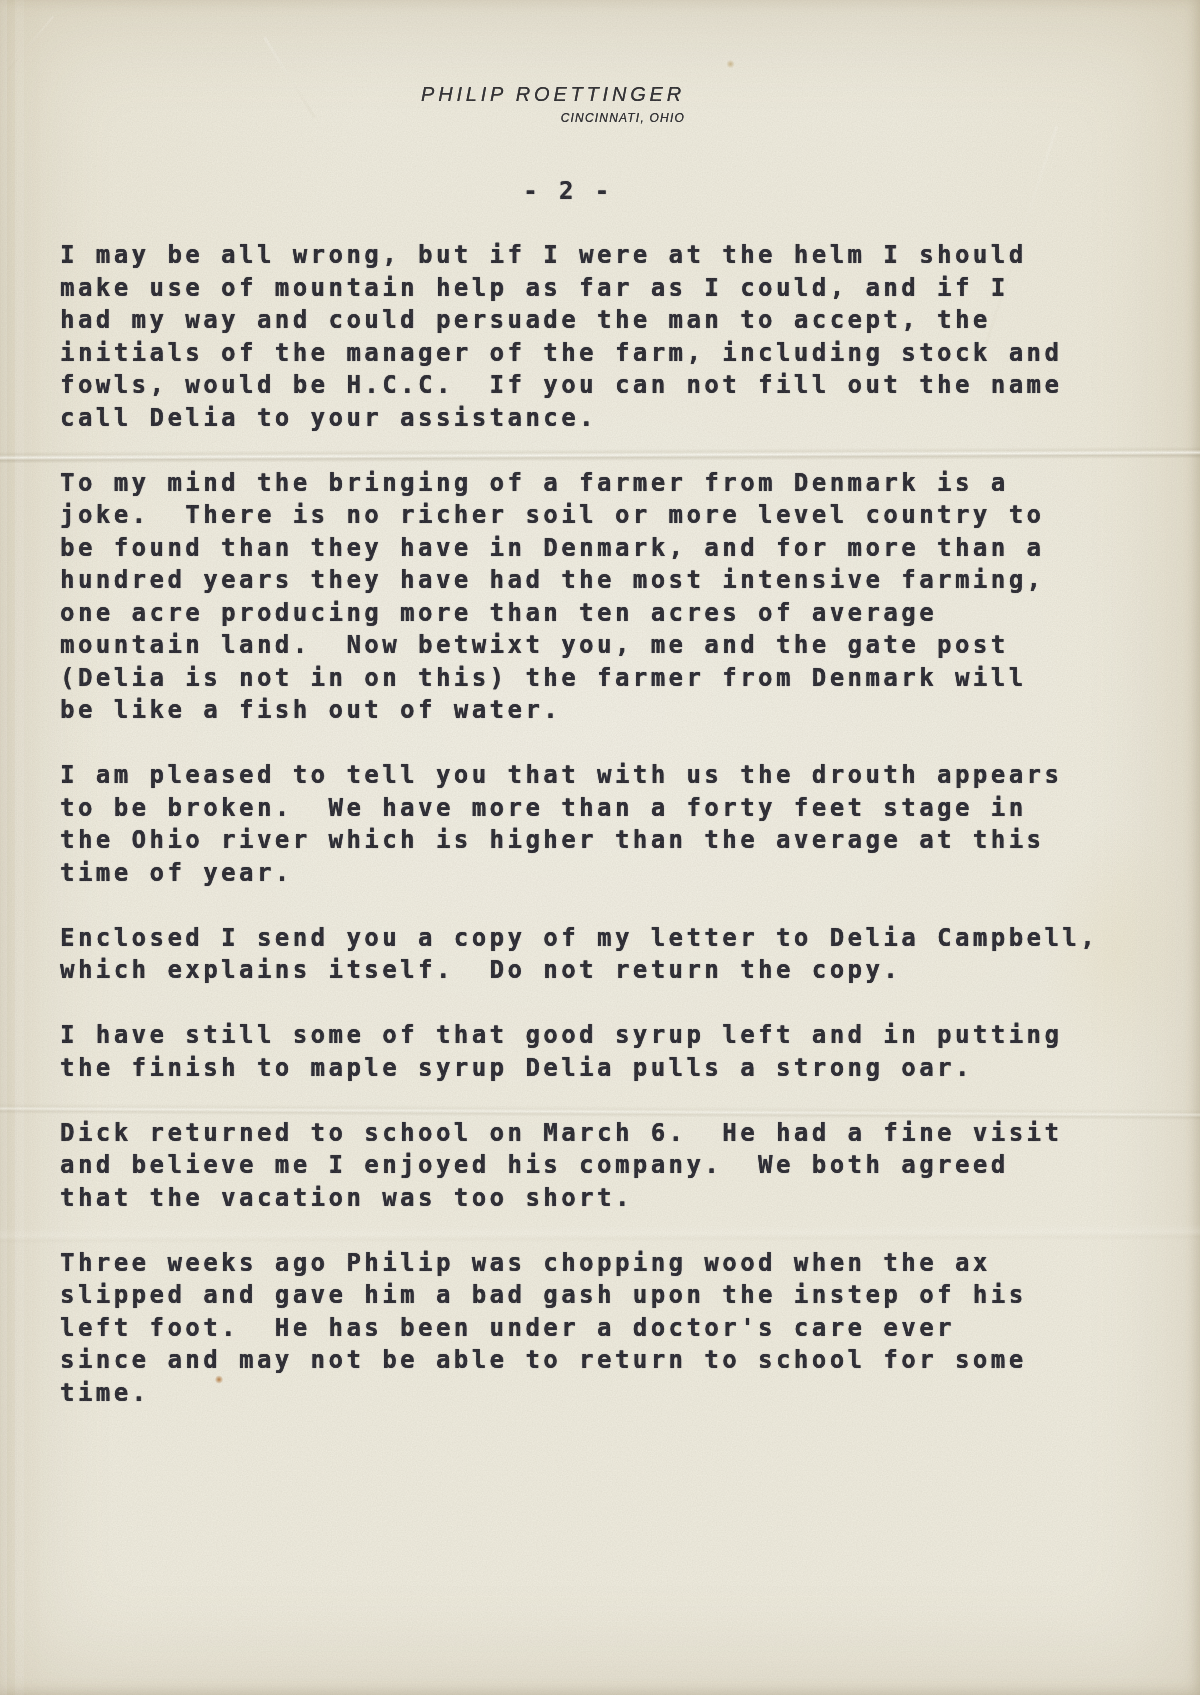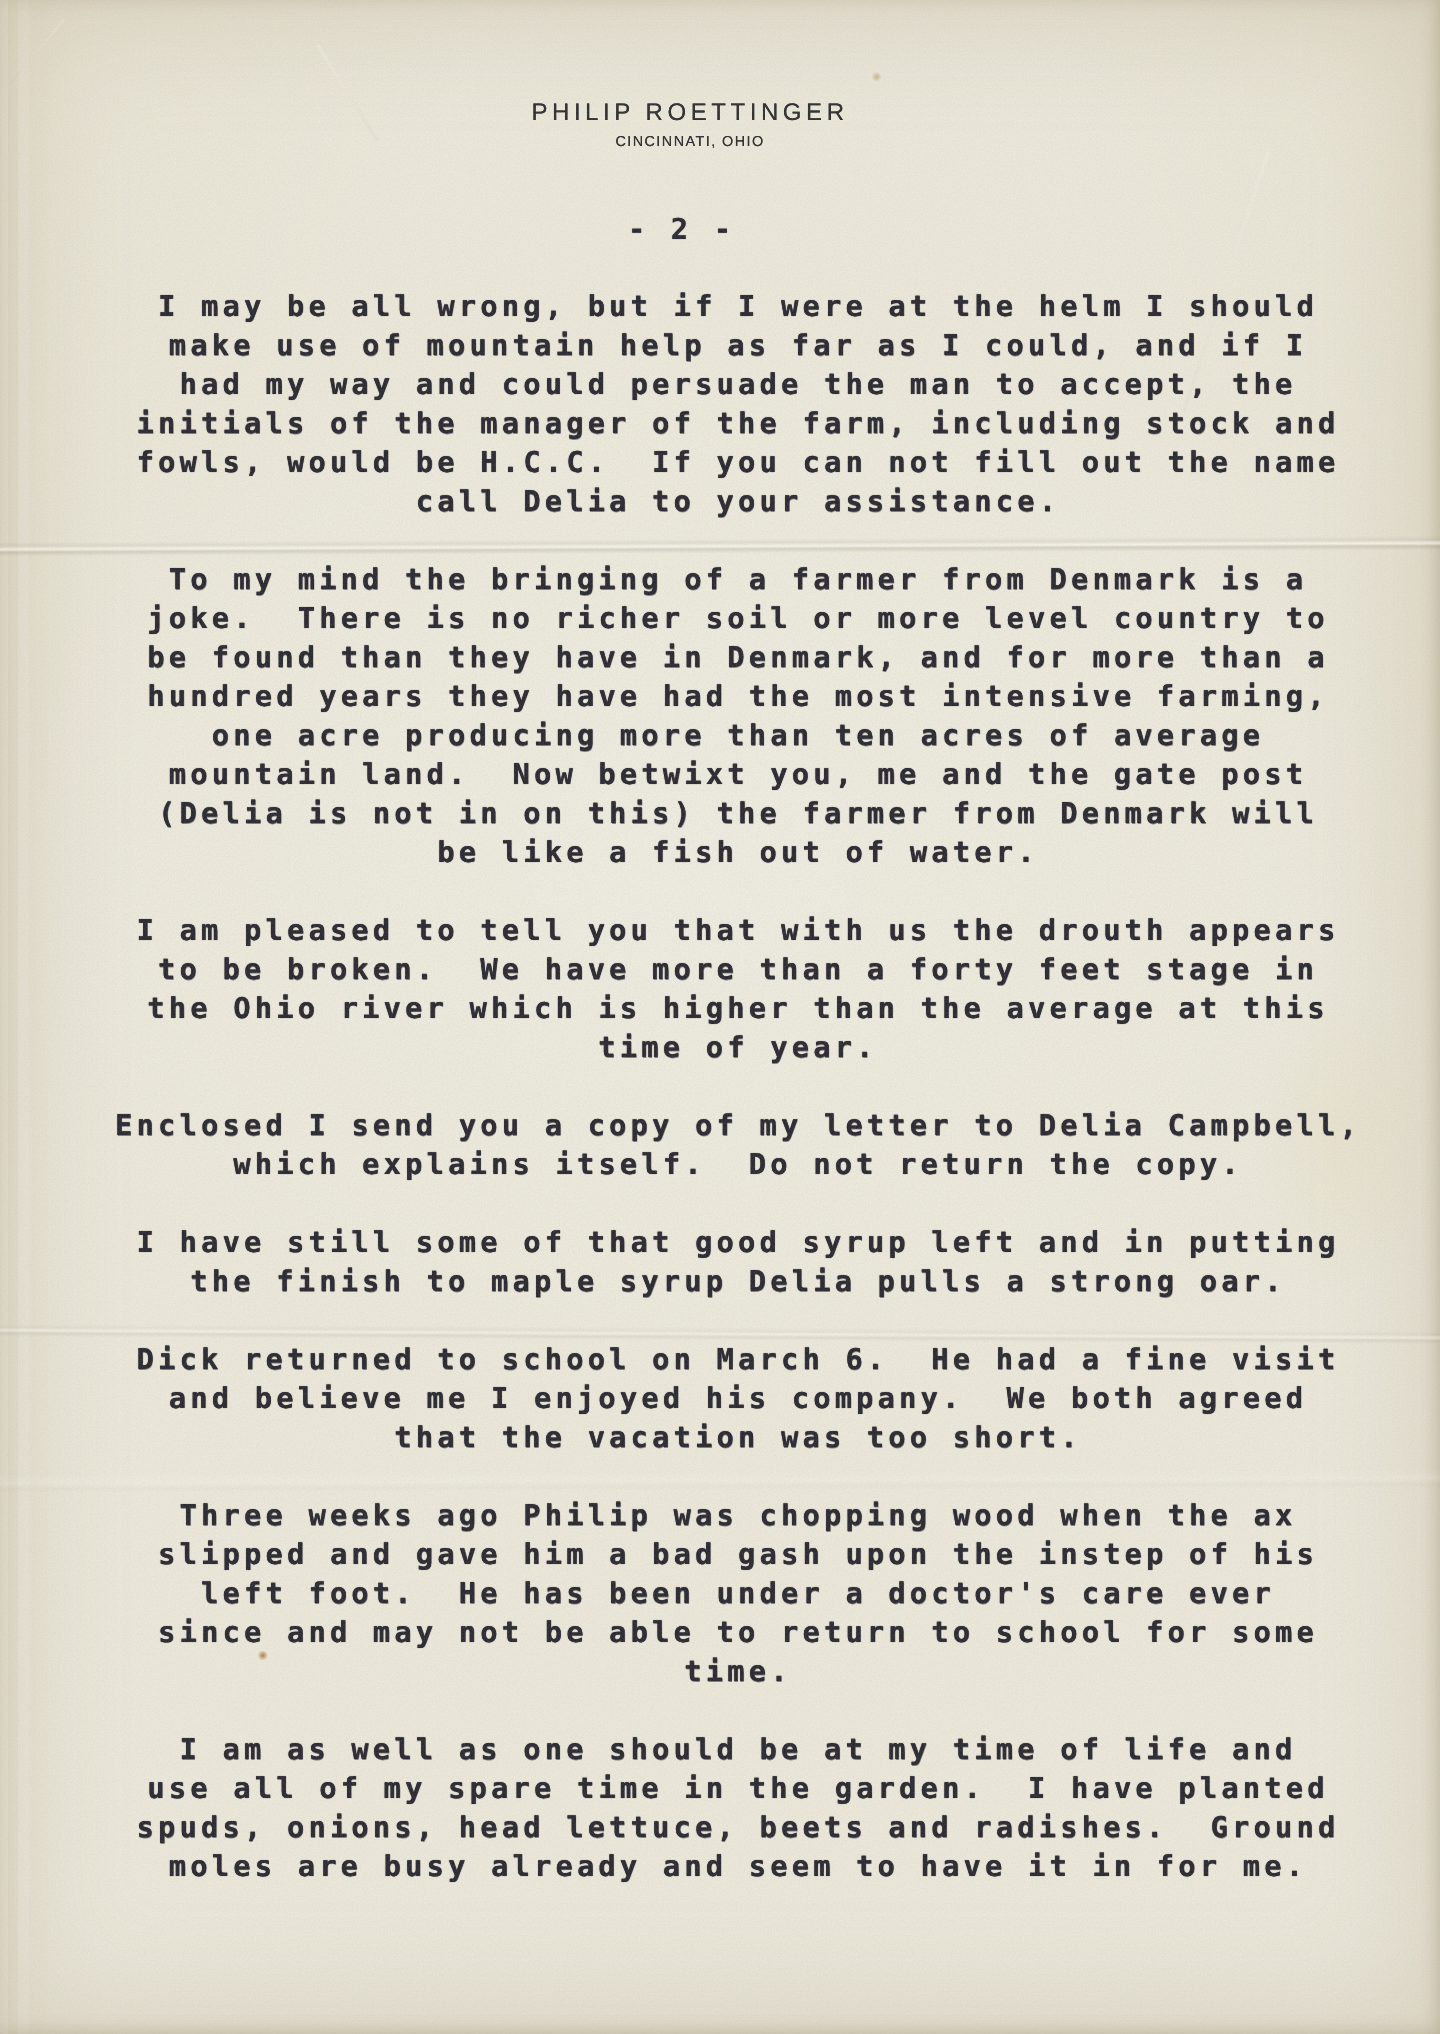--- a/index.html
+++ b/index.html
@@ -58,38 +58,38 @@
   }
   .diag{position:absolute;pointer-events:none;background:linear-gradient(to bottom, rgba(255,255,252,0.5), rgba(150,138,100,0.12));}
   .diag-1{left:288px;top:30px;width:3px;height:95px;transform:rotate(-32deg);opacity:.5;border-radius:2px;}
   .diag-2{left:1020px;top:120px;width:3px;height:230px;transform:rotate(18deg);opacity:.35;border-radius:2px;}
   .diag-3{left:30px;top:8px;width:2px;height:70px;transform:rotate(40deg);opacity:.4;border-radius:2px;}
   .stain{position:absolute;border-radius:50%;pointer-events:none;}
   .stain-1{left:726px;top:60px;width:9px;height:8px;background:radial-gradient(circle,rgba(176,140,70,0.55),rgba(176,140,70,0) 70%);}
   .stain-2{left:215px;top:1375px;width:8px;height:9px;background:radial-gradient(circle,rgba(168,98,30,0.85),rgba(168,98,30,0) 72%);}
   .stain-3{left:1040px;top:820px;width:150px;height:260px;background:radial-gradient(ellipse,rgba(216,200,144,0.14),rgba(216,200,144,0) 70%);}
   .letterhead{
-    position:absolute;top:82px;left:575px;transform:translateX(-50%);
-    text-align:center;color:var(--letterhead-ink);
+    position:absolute;top:82px;left:553px;transform:translateX(-50%);
+    text-align:right;color:var(--letterhead-ink);
     font-family:"Liberation Sans", sans-serif;
     text-shadow:0 0 0.4px currentColor;
     white-space:nowrap;
+    font-style:italic;
   }
   .lh-name{font-size:20px;line-height:24px;letter-spacing:3.8px;}
   .lh-loc{font-size:12px;line-height:24px;letter-spacing:1.2px;}
   .pagenum{
     position:absolute;top:177px;left:568px;transform:translateX(-50%);
     font-weight:bold;font-size:24px;line-height:28px;letter-spacing:3.45px;
     color:var(--ink);white-space:pre;
     text-shadow:0 0 0.8px rgba(28,28,42,0.85);
   }
   .body{
     position:absolute;left:60px;top:239px;width:1110px;
     color:var(--ink);
-    text-align:center;
   }
   .para{
     white-space:pre;
     font-weight:bold;font-size:24px;line-height:32.5px;letter-spacing:3.45px;
     margin:0 0 32.5px 0;
     text-shadow:0 0 0.8px rgba(28,28,42,0.85), 0.3px 0.3px 0.4px rgba(28,28,42,0.5);
   }
   .grain{position:absolute;inset:0;width:100%;height:100%;pointer-events:none;}
 </style>
 </head>
@@ -139,24 +139,20 @@
       <div class="para">I have still some of that good syrup left and in putting
 the finish to maple syrup Delia pulls a strong oar.</div>
       <div class="para">Dick returned to school on March 6.  He had a fine visit
 and believe me I enjoyed his company.  We both agreed
 that the vacation was too short.</div>
       <div class="para">Three weeks ago Philip was chopping wood when the ax
 slipped and gave him a bad gash upon the instep of his
 left foot.  He has been under a doctor's care ever
 since and may not be able to return to school for some
 time.</div>
-      <div class="para">I am as well as one should be at my time of life and
-use all of my spare time in the garden.  I have planted
-spuds, onions, head lettuce, beets and radishes.  Ground
-moles are busy already and seem to have it in for me.</div>
     </main>
 
   <svg class="grain" xmlns="http://www.w3.org/2000/svg">
     <filter id="grain-f">
       <feTurbulence type="fractalNoise" baseFrequency="0.8" numOctaves="2" stitchTiles="stitch"></feTurbulence>
       <feColorMatrix type="matrix" values="0 0 0 0 0.44  0 0 0 0 0.41  0 0 0 0 0.33  0 0 0 0.45 0"></feColorMatrix>
     </filter>
     <rect width="100%" height="100%" filter="url(#grain-f)" opacity="0.5"></rect>
   </svg>
 </div>

